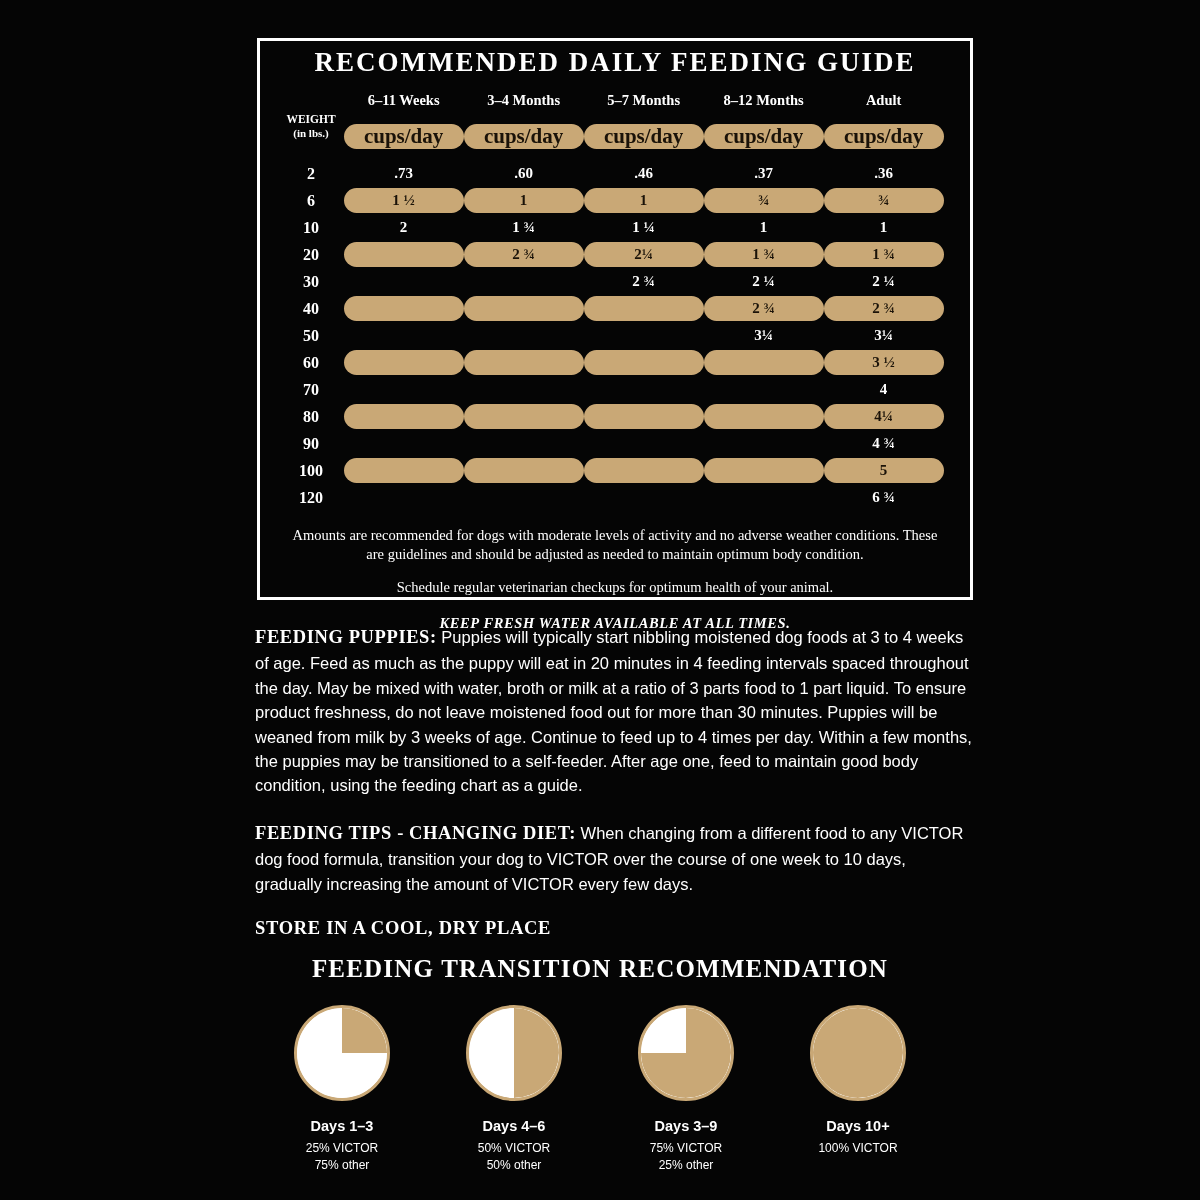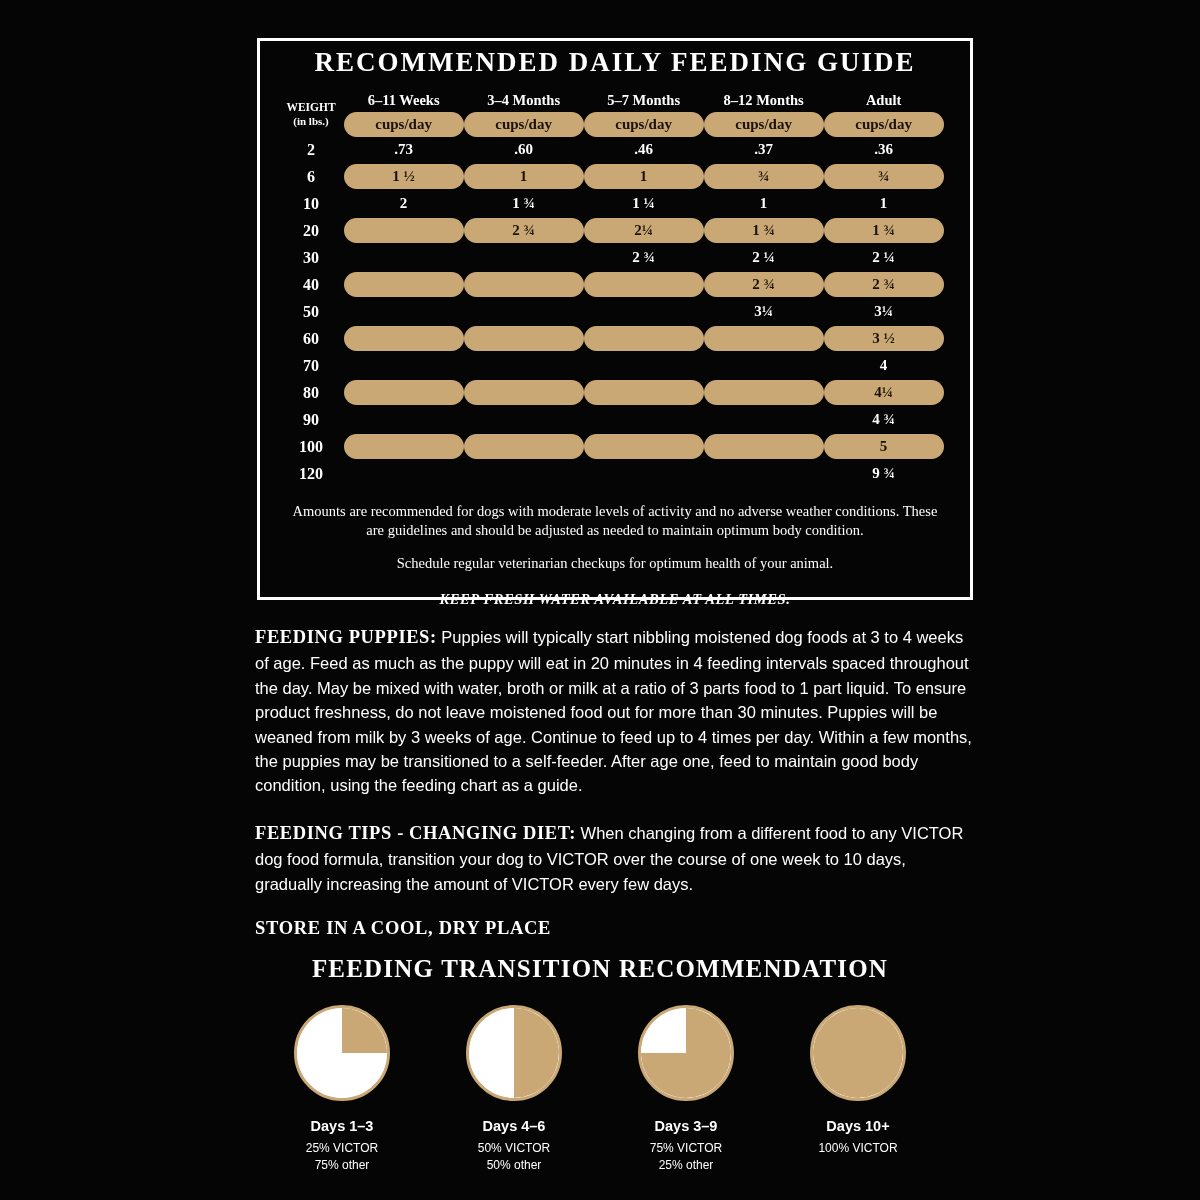--- a/index.html
+++ b/index.html
@@ -73,23 +73,23 @@
   }
   .pill {
     display: block;
     height: 25px;
     line-height: 25px;
     border-radius: 13px;
     background: #c9a876;
     color: #1a1208;
     font-family: "Liberation Serif", serif;
     font-weight: bold;
-    font-size: 15px;
+    font-size: 21px;
     width: 120px;
-    margin: 0 auto;
+    margin: 12px auto;
   }
   .cell {
     height: 25px;
     line-height: 25px;
     width: 120px;
     margin: 0 auto;
     font-family: "Liberation Serif", serif;
     font-weight: bold;
     font-size: 15px;
     color: #ffffff;
@@ -493,21 +493,21 @@
             <td class="dcol">
               <div class="cell"></div>
             </td>
             <td class="dcol">
               <div class="cell"></div>
             </td>
             <td class="dcol">
               <div class="cell"></div>
             </td>
             <td class="dcol">
-              <div class="cell">9 ¾</div>
+              <div class="cell">6 ¾</div>
             </td>
           </tr>
         </tbody>
     </table>
 
     <div class="note">Amounts are recommended for dogs with moderate levels of activity and no adverse weather conditions. These are guidelines and should be adjusted as needed to maintain optimum body condition.</div>
     <div class="note2">Schedule regular veterinarian checkups for optimum health of your animal.</div>
     <div class="note3">KEEP FRESH WATER AVAILABLE AT ALL TIMES.</div>
   </div>
 

